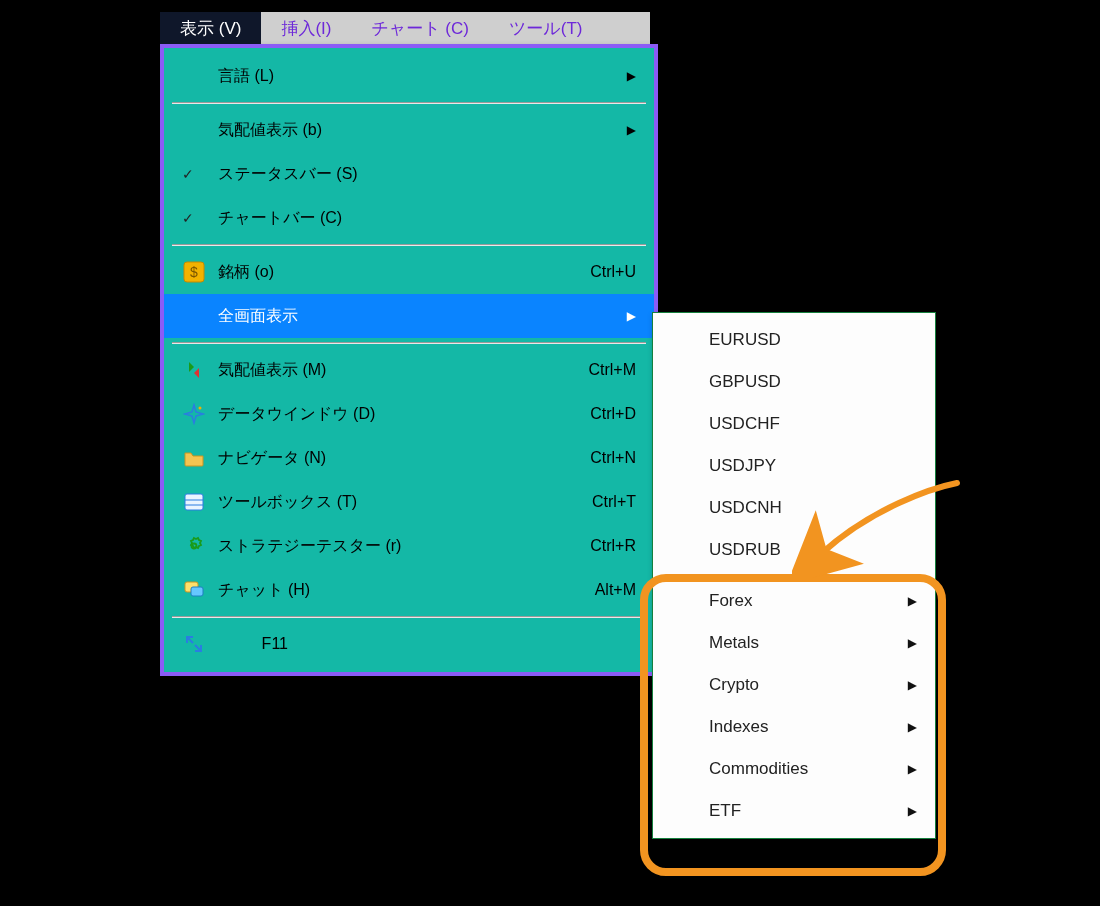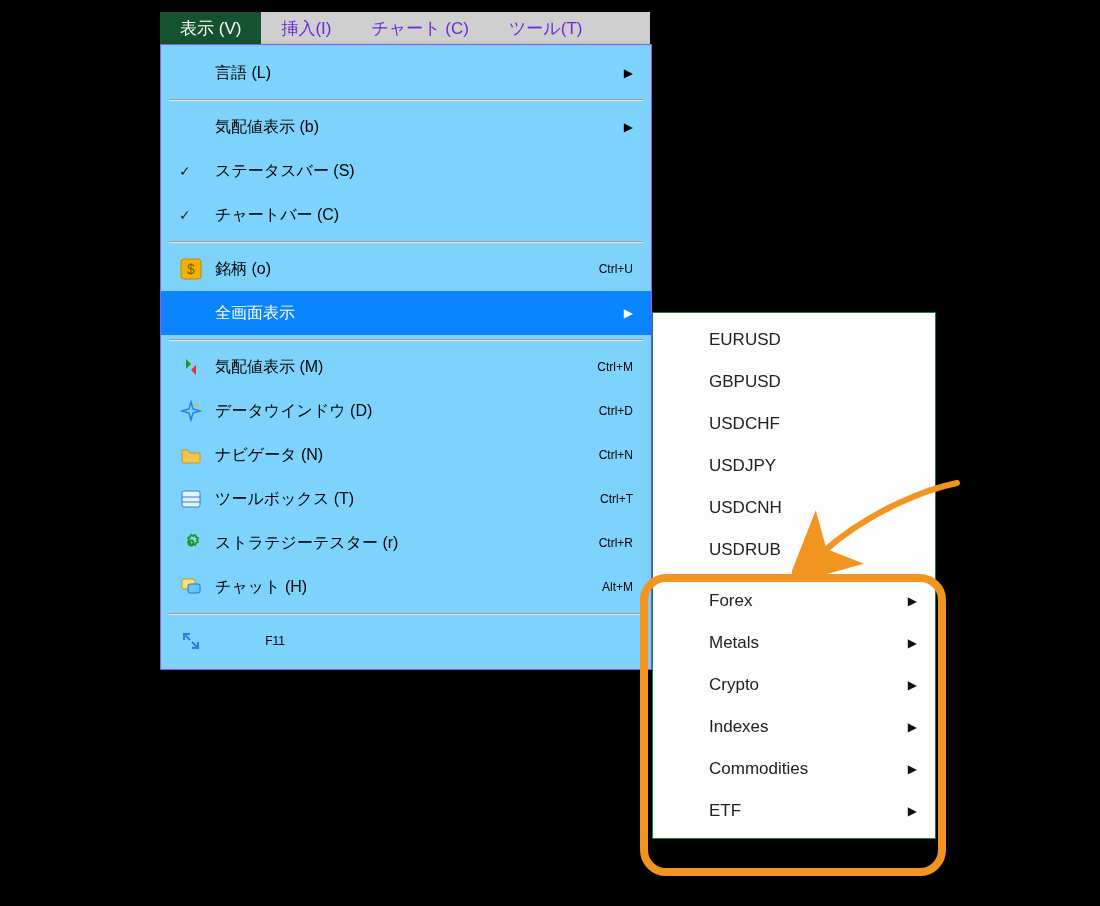--- a/index.html
+++ b/index.html
@@ -30,32 +30,32 @@
     display: flex;
     align-items: center;
     justify-content: center;
     padding: 0 20px;
     color: #6d28d9;
     font-size: 17px;
     white-space: nowrap;
     cursor: default;
   }
   .menubar-item.active {
-    background: #14532d;
+    background: #0f172a;
     color: #fff;
   }
 
   
   .dropdown {
     position: absolute;
     left: 160px;
     top: 44px;
     width: 490px;
-    background: #7dd3fc;
-    border: 1px solid #8b5cf6;
+    background: #14b8a6;
+    border: 4px solid #8b5cf6;
     padding: 6px 0;
     box-shadow: 2px 3px 6px rgba(0,0,0,.35);
   }
   .dd-row {
     height: 44px;
     display: flex;
     align-items: center;
     padding-left: 18px;
     padding-right: 18px;
     color: #000;
@@ -68,21 +68,21 @@
   }
   .dd-row .icon-col {
     width: 36px;
     display: flex;
     align-items: center;
     justify-content: flex-start;
   }
   .dd-row .label-col { flex: 1 1 auto; }
   .dd-row .shortcut-col {
     color: #000;
-    font-size: 12px;
+    font-size: 16px;
     min-width: 70px;
     text-align: right;
   }
   .dd-row .arrow-col {
     width: 22px;
     text-align: right;
     font-size: 12px;
   }
   .dd-sep {
     height: 1px;

